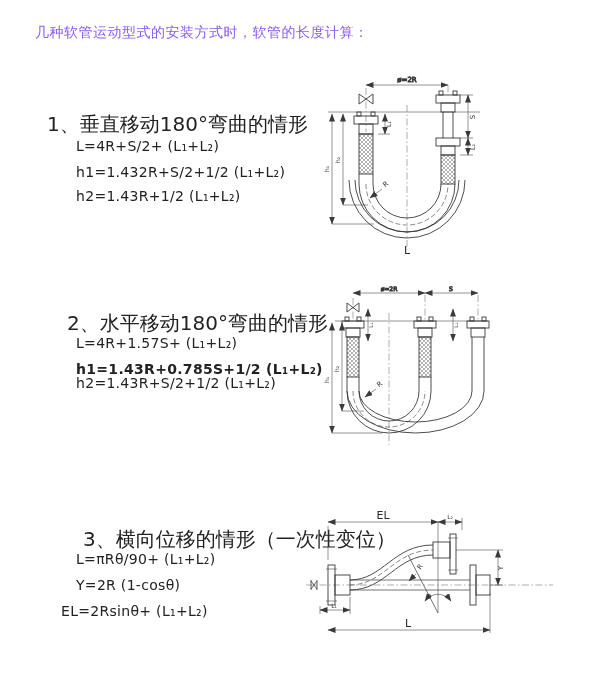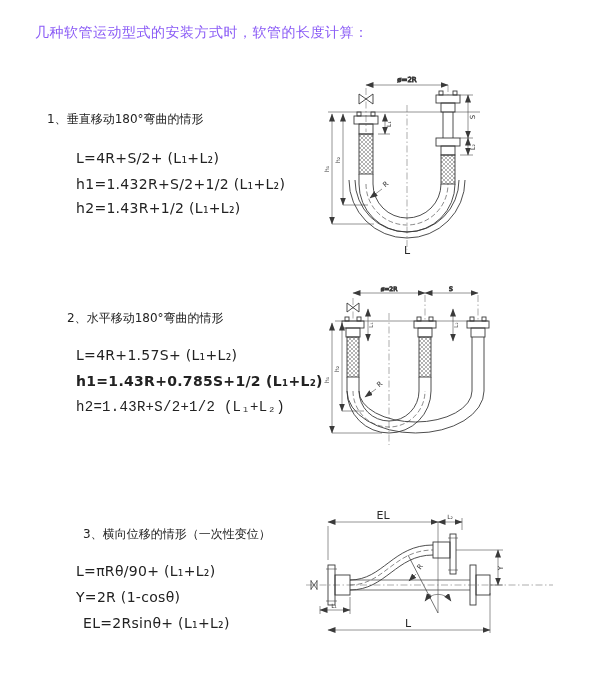--- a/index.html
+++ b/index.html
@@ -1,46 +1,46 @@
 <!DOCTYPE html>
 <html><head>
 <meta charset="utf-8">
 <style>
   html,body{margin:0;padding:0;}
   body{width:600px;height:675px;background:#ffffff;position:relative;overflow:hidden;
        font-family:"DejaVu Sans","Liberation Sans",sans-serif;color:#1c1c1c;}
   .abs{position:absolute;}
   .title{font-size:14px;letter-spacing:.5px;color:#8b5cf6;}
-  .heading{font-size:12px;color:#222;}
-  .formula{font-size:14px;color:#222;letter-spacing:.3px;white-space:pre;margin-top:12px;}
+  .heading{font-size:20px;color:#222;}
+  .formula{font-size:14px;color:#222;letter-spacing:.3px;white-space:pre;}
   svg{position:absolute;overflow:visible;}
   svg text{font-family:"DejaVu Sans","Liberation Sans",sans-serif;fill:#333;}
   .dimtxt{font-size:7px;}
   .dimtxt-s{font-size:6px;}
   .biglbl{font-size:11px;fill:#2a2a2a;}
 </style>
 </head>
 <body>
 
 <div class="abs title" style="left:35px;top:24px;">几种软管运动型式的安装方式时，软管的长度计算：</div>
 
 <div class="abs heading" style="left:47px;top:111px;">1、垂直移动180°弯曲的情形</div>
 <div class="abs formula" style="left:76px;top:138px;">L=4R+S/2+ (L₁+L₂)</div>
 <div class="abs formula" style="left:76px;top:164px;">h1=1.432R+S/2+1/2 (L₁+L₂)</div>
 <div class="abs formula" style="left:76px;top:188px;text-align:center;">h2=1.43R+1/2 (L₁+L₂)</div>
 
 <div class="abs heading" style="left:47px;top:310px;margin-left:20px;">2、水平移动180°弯曲的情形</div>
 <div class="abs formula" style="left:76px;top:335px;">L=4R+1.57S+ (L₁+L₂)</div>
 <div class="abs formula" style="left:76px;top:361px;font-weight:bold;">h1=1.43R+0.785S+1/2 (L₁+L₂)</div>
-<div class="abs formula" style="left:76px;top:387px;font-family:Liberation Mono, monospace;">h2=1.43R+S/2+1/2 (L₁+L₂)</div>
+<div class="abs formula" style="left:76px;top:375px;">h2=1.43R+S/2+1/2 (L₁+L₂)</div>
 
 <div class="abs heading" style="left:47px;top:526px;margin-left:36px;">3、横向位移的情形（一次性变位）</div>
 <div class="abs formula" style="left:76px;top:551px;">L=πRθ/90+ (L₁+L₂)</div>
 <div class="abs formula" style="left:76px;top:577px;">Y=2R (1-cosθ)</div>
-<div class="abs formula" style="left:83px;top:603px;text-align:right;">EL=2Rsinθ+ (L₁+L₂)</div>
+<div class="abs formula" style="left:61px;top:603px;text-align:right;">EL=2Rsinθ+ (L₁+L₂)</div>
 
 <svg class="abs" style="left:312px;top:72px;" width="250" height="185" viewBox="0 0 250 185">
   <defs>
     <marker id="ar1" markerWidth="9" markerHeight="8" refX="7.5" refY="3" orient="auto-start-reverse" markerUnits="userSpaceOnUse">
       <path d="M0,0L8,3L0,6z" fill="#3a3a3a"></path>
     </marker>
     <pattern id="hx1" width="4" height="4" patternUnits="userSpaceOnUse">
       <path d="M0,4L4,0M0,0L4,4" stroke="#666" stroke-width="0.5"></path>
     </pattern>
   </defs>

